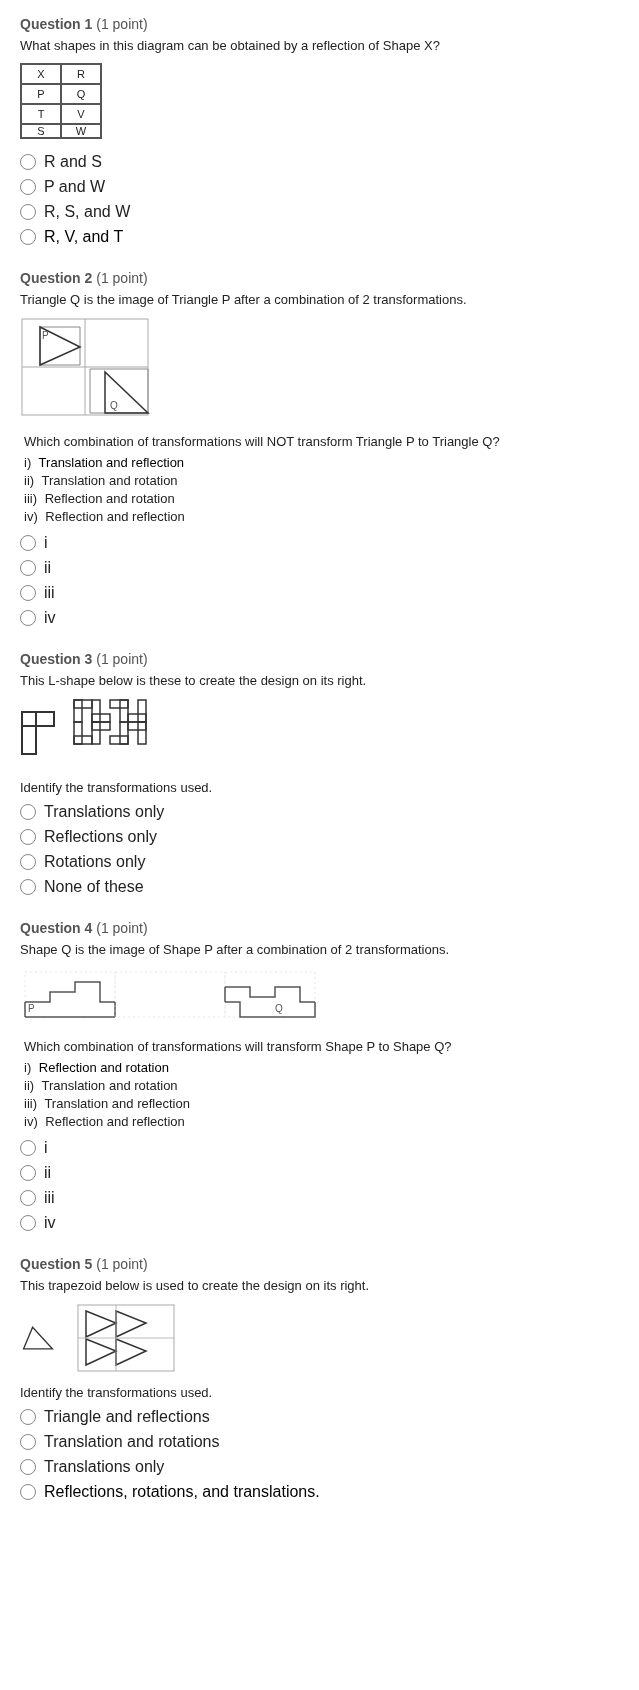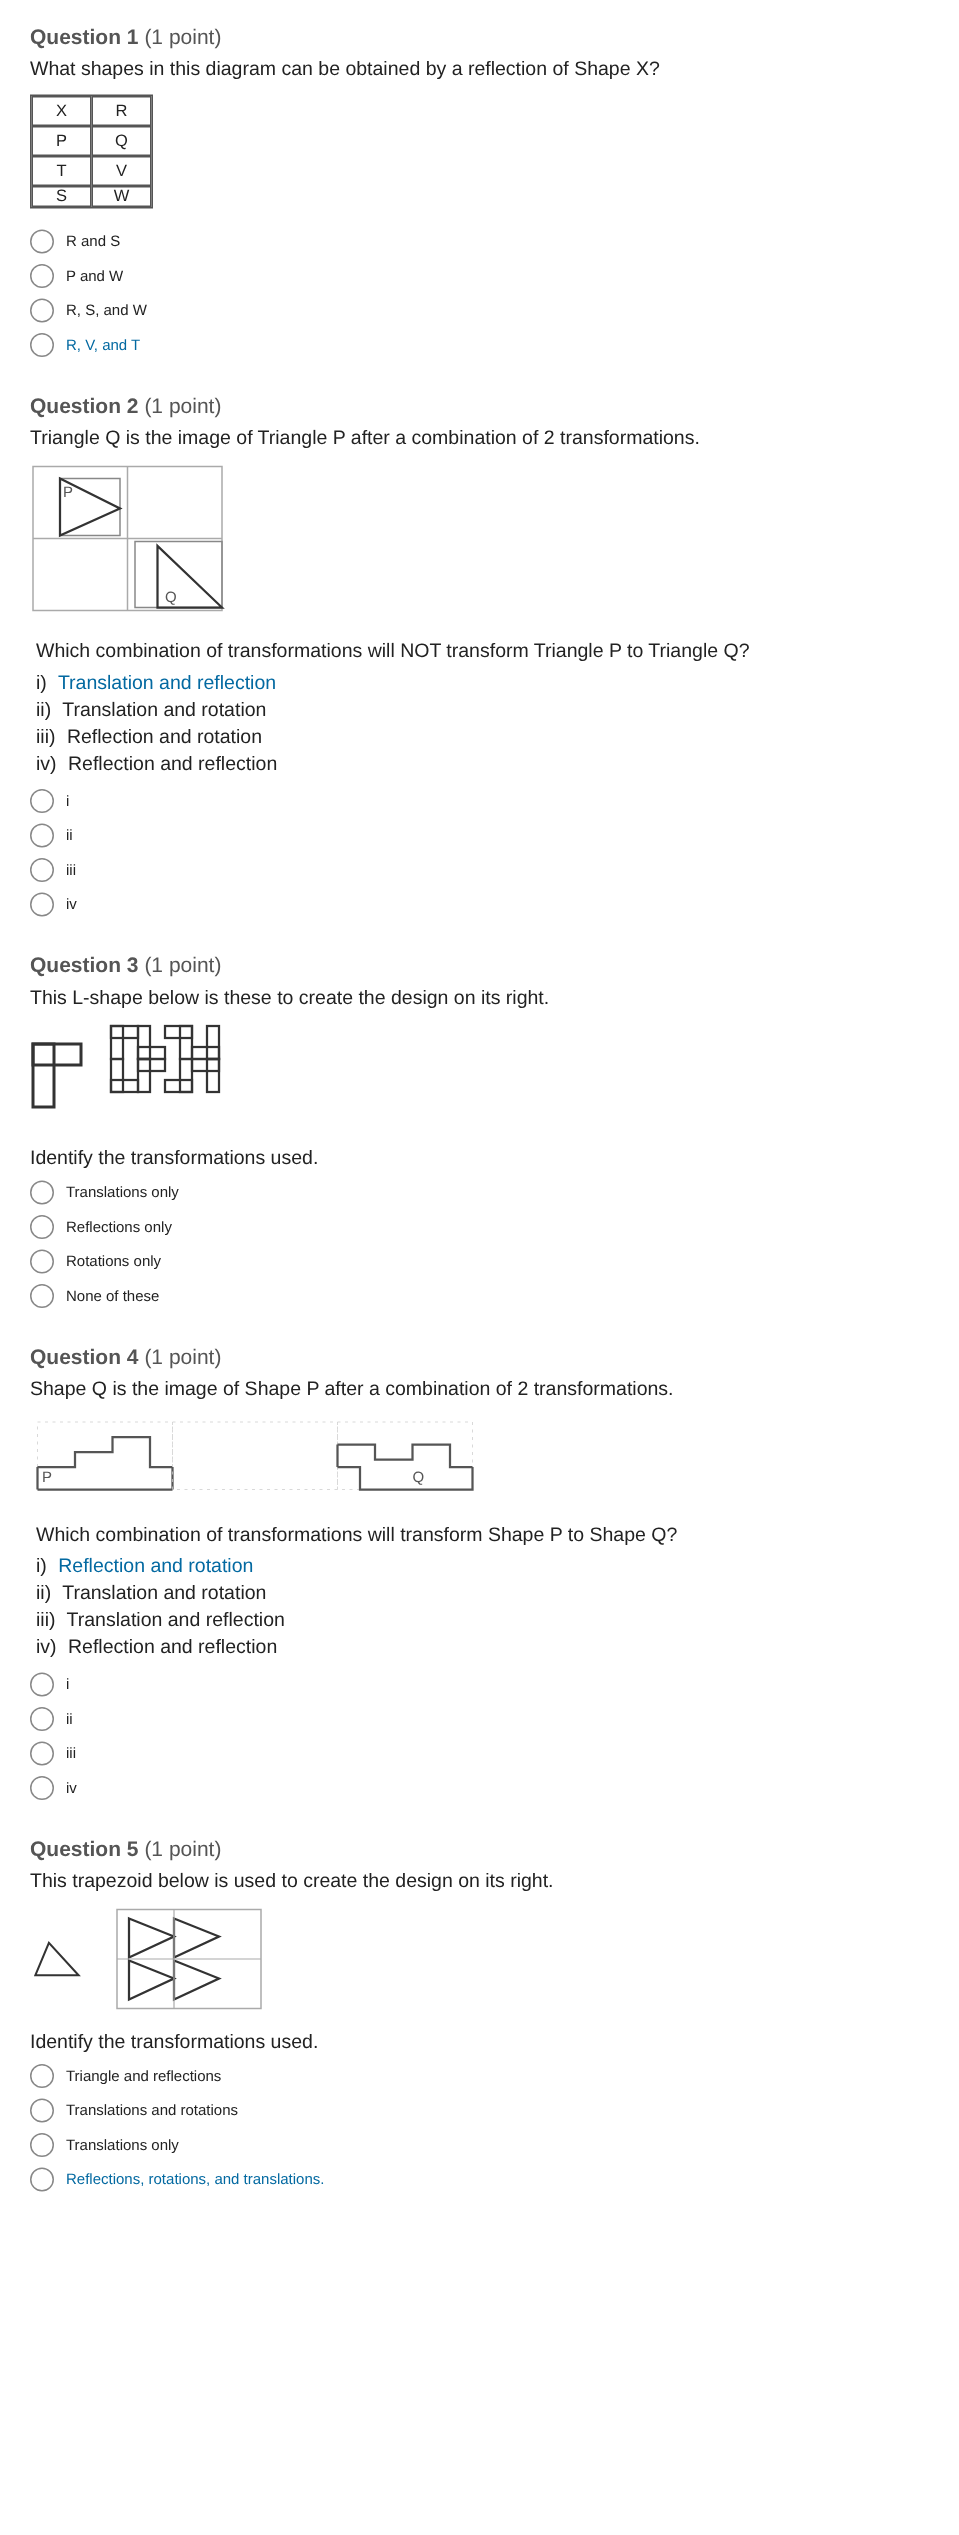--- a/index.html
+++ b/index.html
@@ -32,21 +32,21 @@
       margin: 8px 0 14px 0;
     }
     .options-list {
       list-style: none;
       margin-bottom: 10px;
     }
     .options-list li {
       display: flex;
       align-items: center;
       margin-bottom: 7px;
-      font-size: 10px;
+      font-size: 16px;
     }
     .radio-circle {
       width: 16px;
       height: 16px;
       border-radius: 50%;
       border: 1.5px solid #888;
       display: inline-block;
       margin-right: 8px;
       flex-shrink: 0;
       background: #fff;
@@ -56,21 +56,21 @@
       font-size: 13px;
       color: #222;
     }
     .sub-options .sub-item {
       margin-bottom: 3px;
     }
     .sub-item span.label {
       color: #222;
       margin-right: 4px;
     }
-    .teal { color: #0369a1; }
+    .teal { color: #000000; }
 
     
     .q1-diagram {
       border: 1px solid #555;
       display: inline-grid;
       grid-template-columns: 40px 40px;
       grid-template-rows: 20px 20px 20px;
       font-size: 12px;
     }
     .q1-cell {
@@ -387,21 +387,21 @@
 
   <div class="question-text" style="margin-bottom:8px;">Identify the transformations used.</div>
 
   <ul class="options-list">
     <li>
       <span class="radio-circle"></span>
       <span>Triangle and reflections</span>
     </li>
     <li>
       <span class="radio-circle"></span>
-      <span>Translations and rotations</span>
+      <span>Translation and rotations</span>
     </li>
     <li>
       <span class="radio-circle"></span>
       <span>Translations only</span>
     </li>
     <li>
       <span class="radio-circle"></span>
       <span class="teal">Reflections, rotations, and translations.</span>
     </li>
   </ul>

